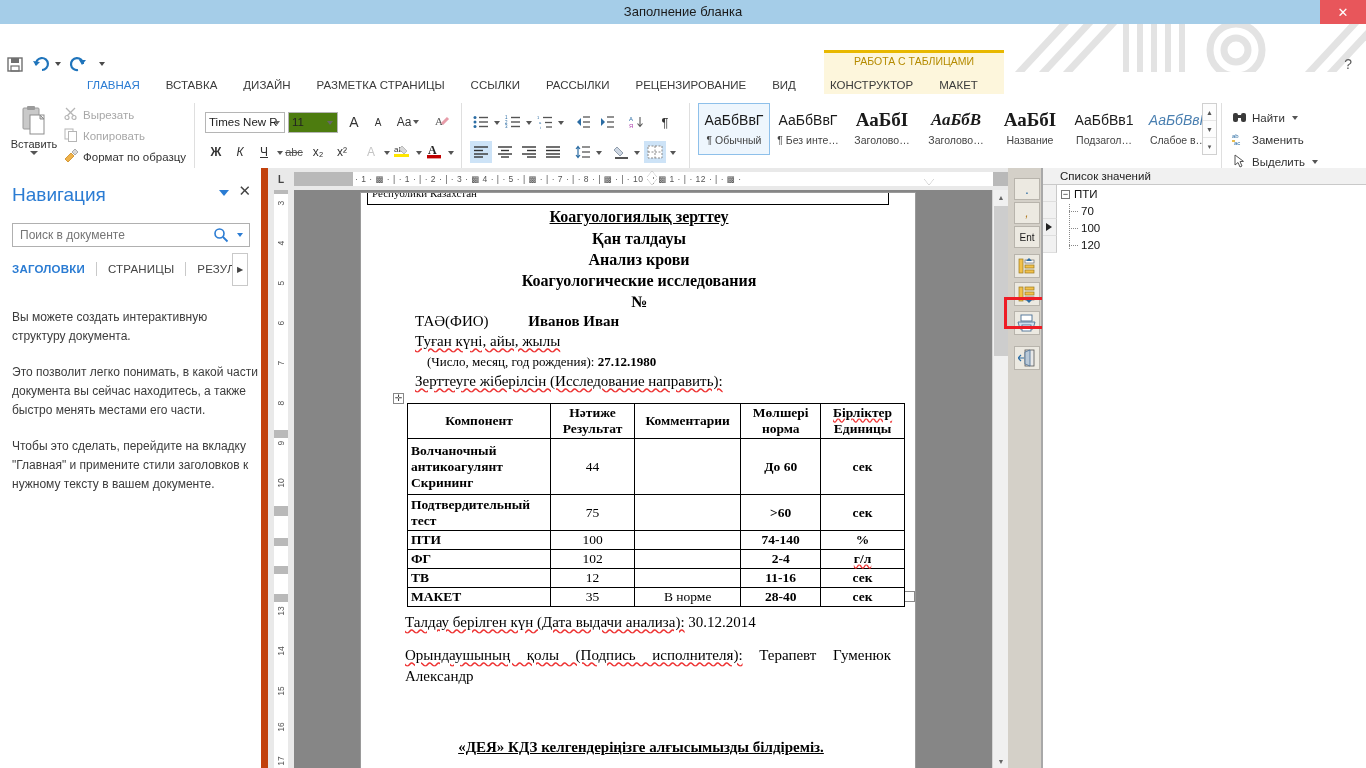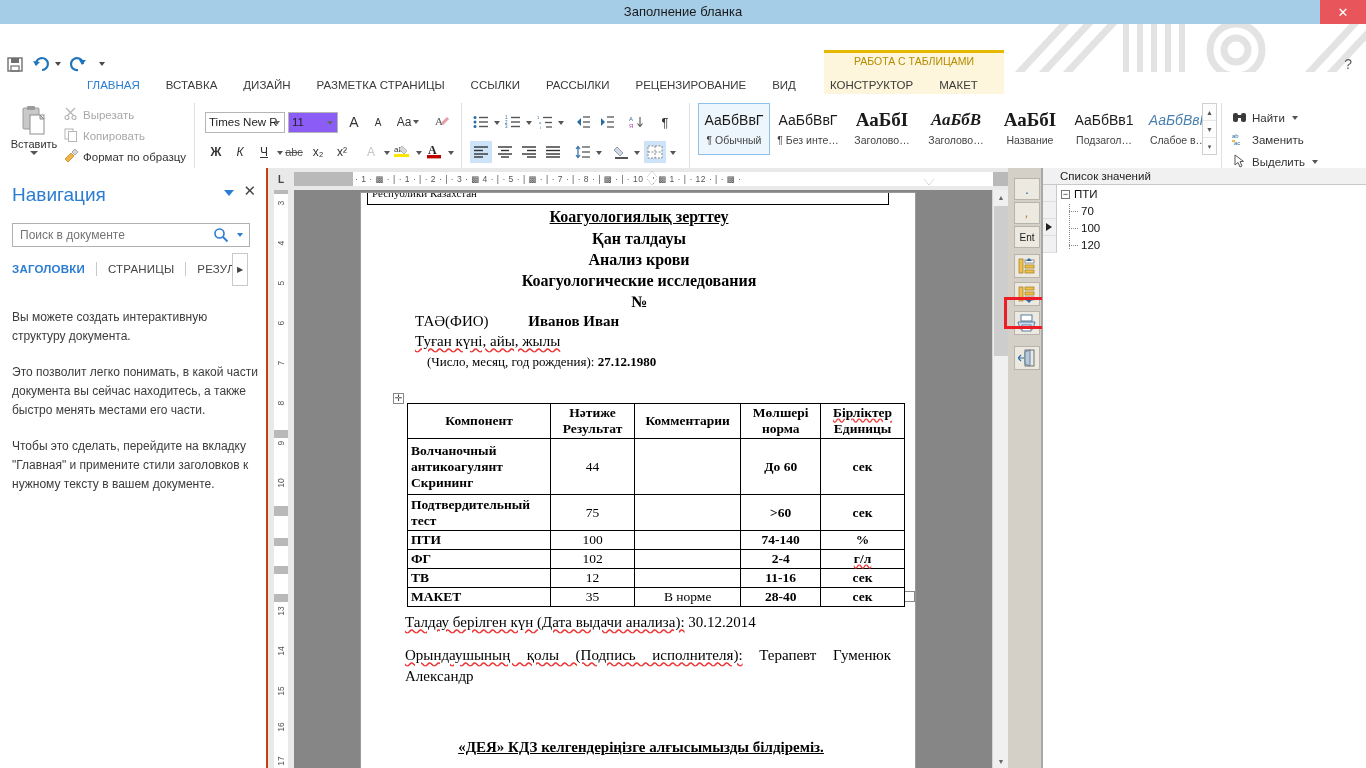--- a/index.html
+++ b/index.html
@@ -107,21 +107,21 @@
 
   
   .fontname {
     position: absolute; left: 205px; top: 88px; width: 78px; height: 21px;
     border: 1px solid #b5b5b5; background: #fff; font-size: 11.5px;
     padding: 0 14px 0 3px; line-height: 19px; color: #222; overflow: hidden;
     white-space: nowrap; cursor: text;
   }
   .fontsize {
     position: absolute; left: 287px; top: 88px; width: 55px; height: 21px;
-    border: 1px solid #b5b5b5; background: #8b5cf6; font-size: 11.5px;
+    border: 1px solid #b5b5b5; background: #4d7c0f; font-size: 11.5px;
     padding: 0 14px 0 3px; line-height: 19px; color: #222; cursor: text;
   }
   .combo-caret {
     position: absolute; right: 4px; top: 8px; width: 0; height: 0;
     border-left: 3px solid transparent; border-right: 3px solid transparent;
     border-top: 4px solid #666;
   }
   .btn {
     position: absolute; cursor: pointer; display: flex;
     align-items: center; justify-content: center;
@@ -161,21 +161,21 @@
   }
   .ed-caret {
     width: 0; height: 0; border-left: 3px solid transparent;
     border-right: 3px solid transparent; border-top: 4px solid #555;
     margin-left: 2px;
   }
 
   
   .nav-pane {
     position: absolute; left: 0; top: 168px; width: 268px; height: 600px;
-    background: #ffffff; border-right: 2px solid #c2410c;
+    background: #ffffff; border-right: 7px solid #c2410c;
   }
   .nav-title {
     position: absolute; left: 12px; top: 16px; font-size: 19px;
     color: #2b7cd3; font-weight: normal;
   }
   .nav-chev {
     position: absolute; right: 32px; top: 22px; width: 0; height: 0;
     border-left: 5px solid transparent; border-right: 5px solid transparent;
     border-top: 6px solid #2b7cd3; cursor: pointer;
   }
@@ -876,20 +876,23 @@
       <div class="dtext ctr b doc-line" style="position:absolute; left:0; top:99px; width:556px; font-size:16px;">№</div>
 
       <div class="dtext doc-line" style="position:absolute; left:54px; top:119px; font-size:15px;">
         <span>ТАӘ(ФИО)</span>
         <span class="b" style="margin-left:36px;">Иванов Иван</span>
       </div>
       <div class="dtext doc-line sq-red" style="position:absolute; left:54px; top:139px; font-size:15px;">Туған күні, айы, жылы</div>
       <div class="dtext doc-line" style="position:absolute; left:66px; top:159px; font-size:13px;font-family:Liberation Serif, serif;">
         <span>(Число, месяц, год рождения):</span>
         <span class="b">27.12.1980</span>
+      </div>
+      <div class="dtext doc-line" style="position:absolute; left:54px; top:179px; font-size:15px;">
+        <span class="sq-red">Зерттеуге жіберілсін (Исследование направить):</span>
       </div>
 
       <div class="tbl-handle" style="left:32px; top:200px;">✛</div>
       <div class="tbl-handle" style="left:543px; top:398px; font-size:7px;"></div>
 
       <div style="position:absolute; left:46px; top:210px;">
         <table class="med">
           <thead>
             <tr>
               <th style="width:140px;">

